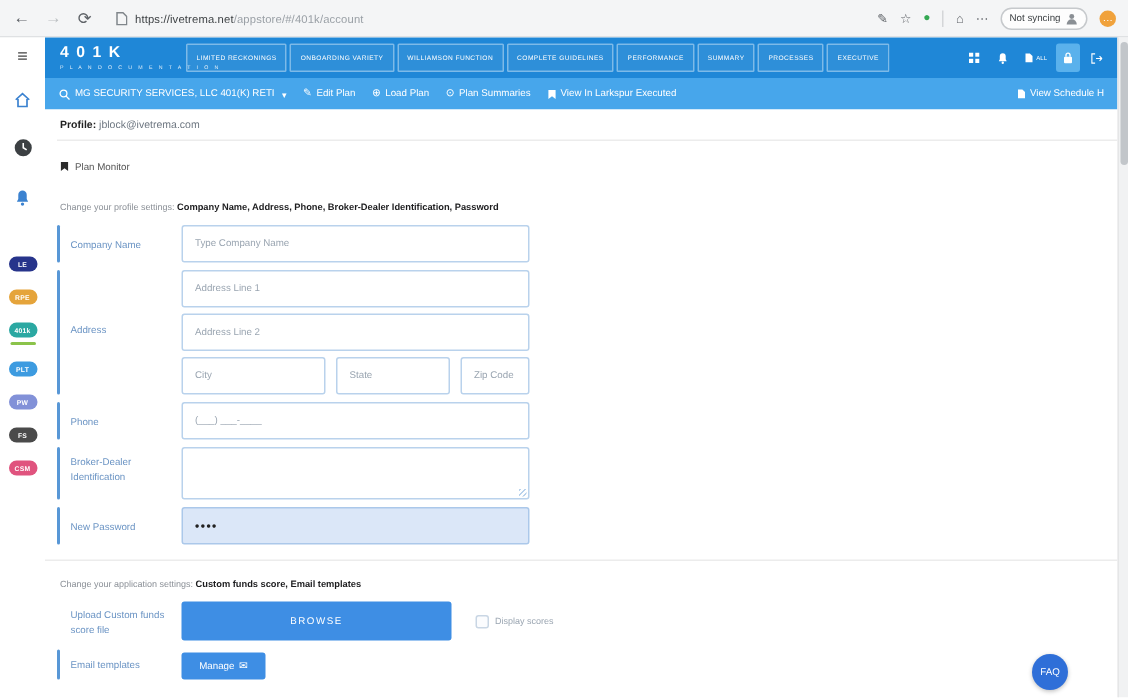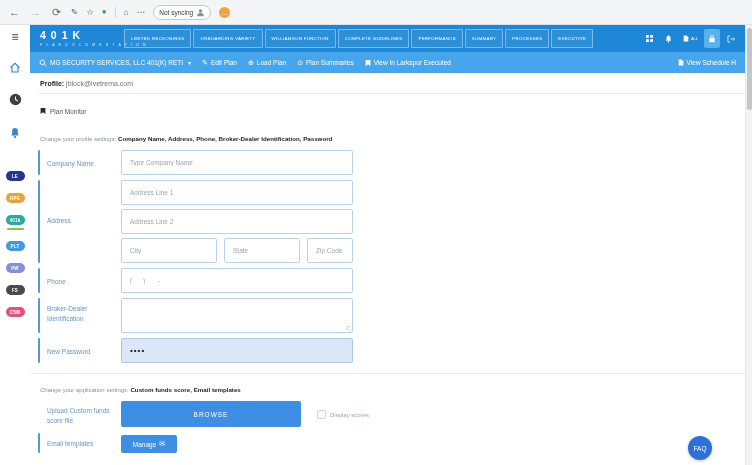--- a/index.html
+++ b/index.html
@@ -108,20 +108,28 @@
 </style>
 </head>
 <body>
 
 <div class="screen">
 
   <div class="browser-bar">
     <span class="bnav">←</span>
     <span class="bnav disabled">→</span>
     <span class="bnav">⟳</span>
+    <div class="url-box">
+      <span class="page-ic">
+        <svg width="8" height="9" viewBox="0 0 8 9">
+            <path d="M1 .5h4l2.5 2.5v5.5H1z" fill="none" stroke="#80868b" stroke-width="1"></path>
+          </svg>
+      </span>
+      <span class="url-text"><span>https://ivetrema.net</span><span class="path">/appstore/#/401k/account</span></span>
+    </div>
     <div class="browser-right">
       <span class="bic">✎</span>
       <span class="bic">☆</span>
       <span class="bic green">●</span>
       <span class="vdiv"></span>
       <span class="bic">⌂</span>
       <span class="bic">⋯</span>
       <span class="sync-pill">
         <span>Not syncing</span>
         <svg width="9" height="9" viewBox="0 0 12 12">

